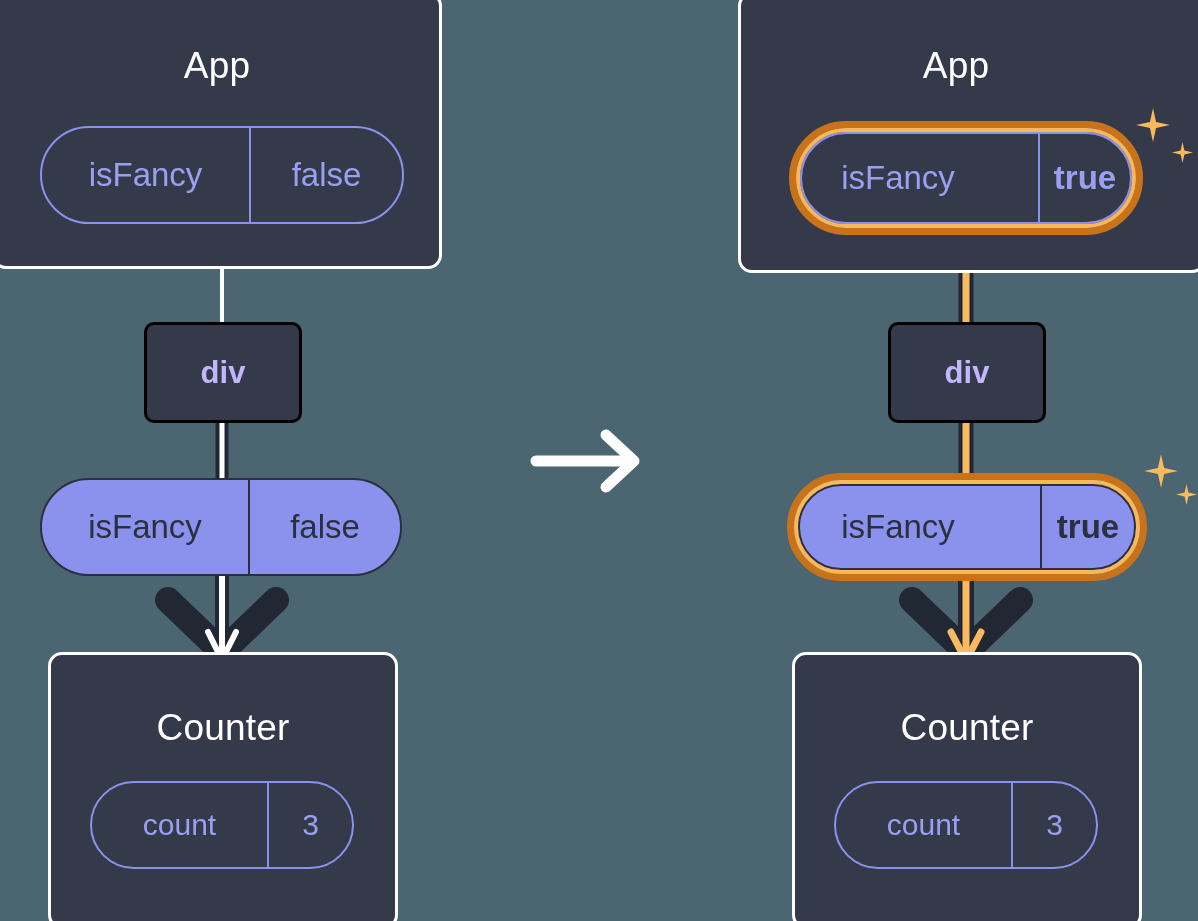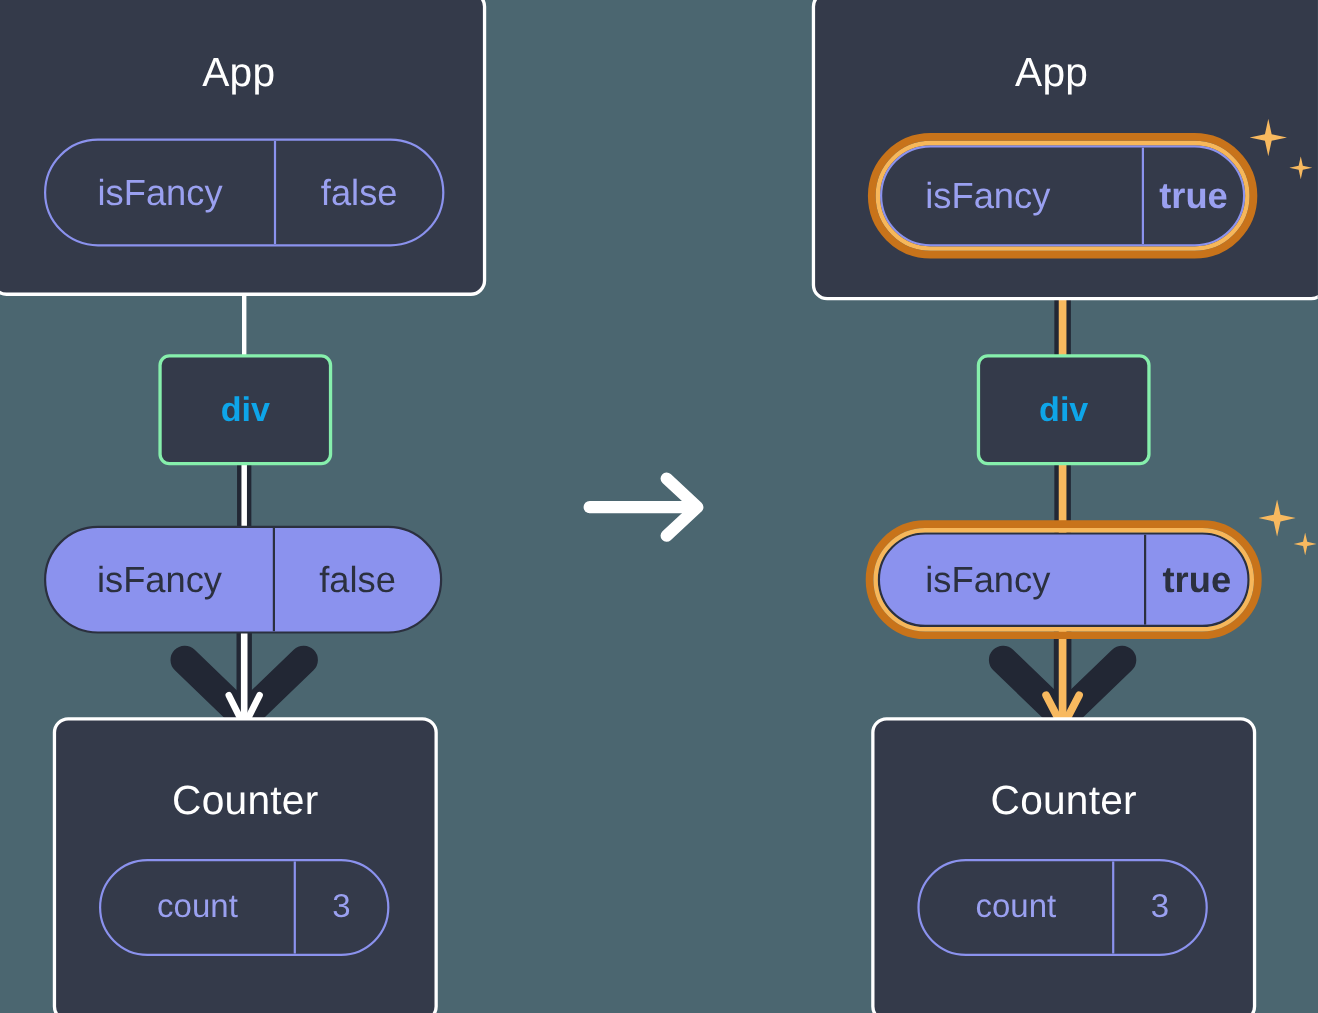--- a/index.html
+++ b/index.html
@@ -40,27 +40,27 @@
     font-size: 37px;
     font-weight: 400;
     letter-spacing: 0.2px;
     white-space: nowrap;
   }
 
   
   .hostbox {
     position: absolute;
     background: #343a4a;
-    border: 3px solid #86efac;
+    border: 3px solid #000000;
     border-radius: 10px;
     box-sizing: border-box;
     display: flex;
     align-items: center;
     justify-content: center;
-    color: #0ea5e9;
+    color: #c4b5fd;
     font-size: 31px;
     font-weight: 700;
   }
   .hostbox .label { position: relative; z-index: 3; }
 
   
   .pill {
     position: absolute;
     box-sizing: border-box;
     display: flex;

